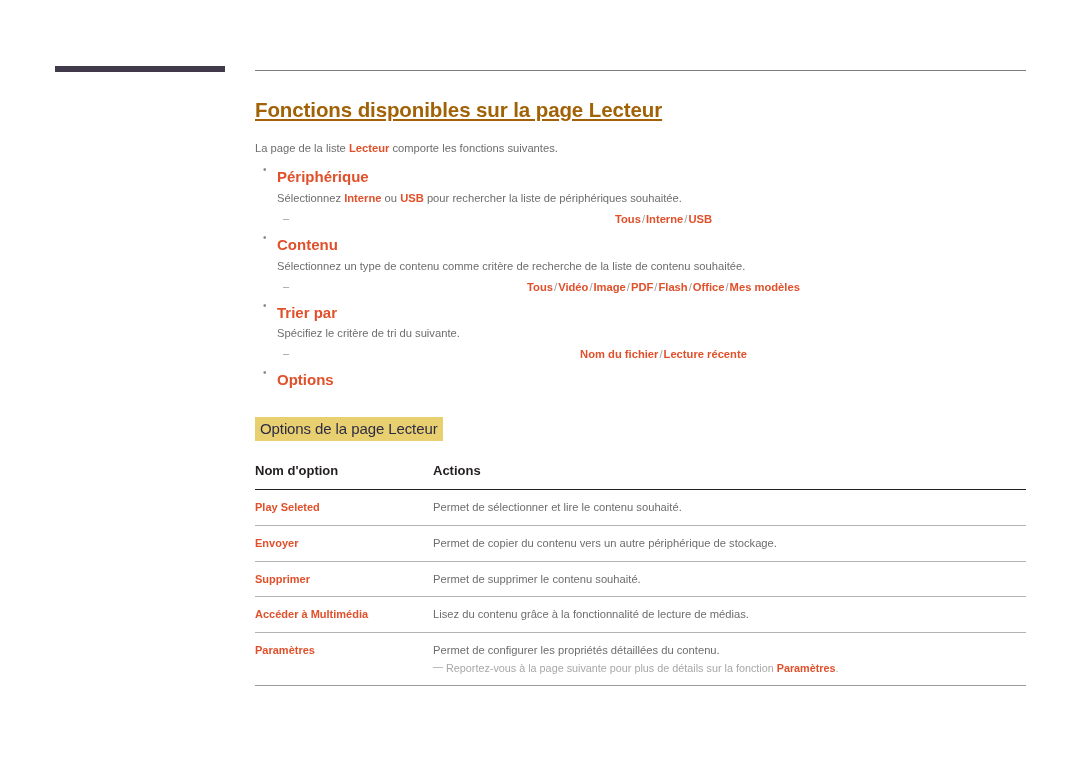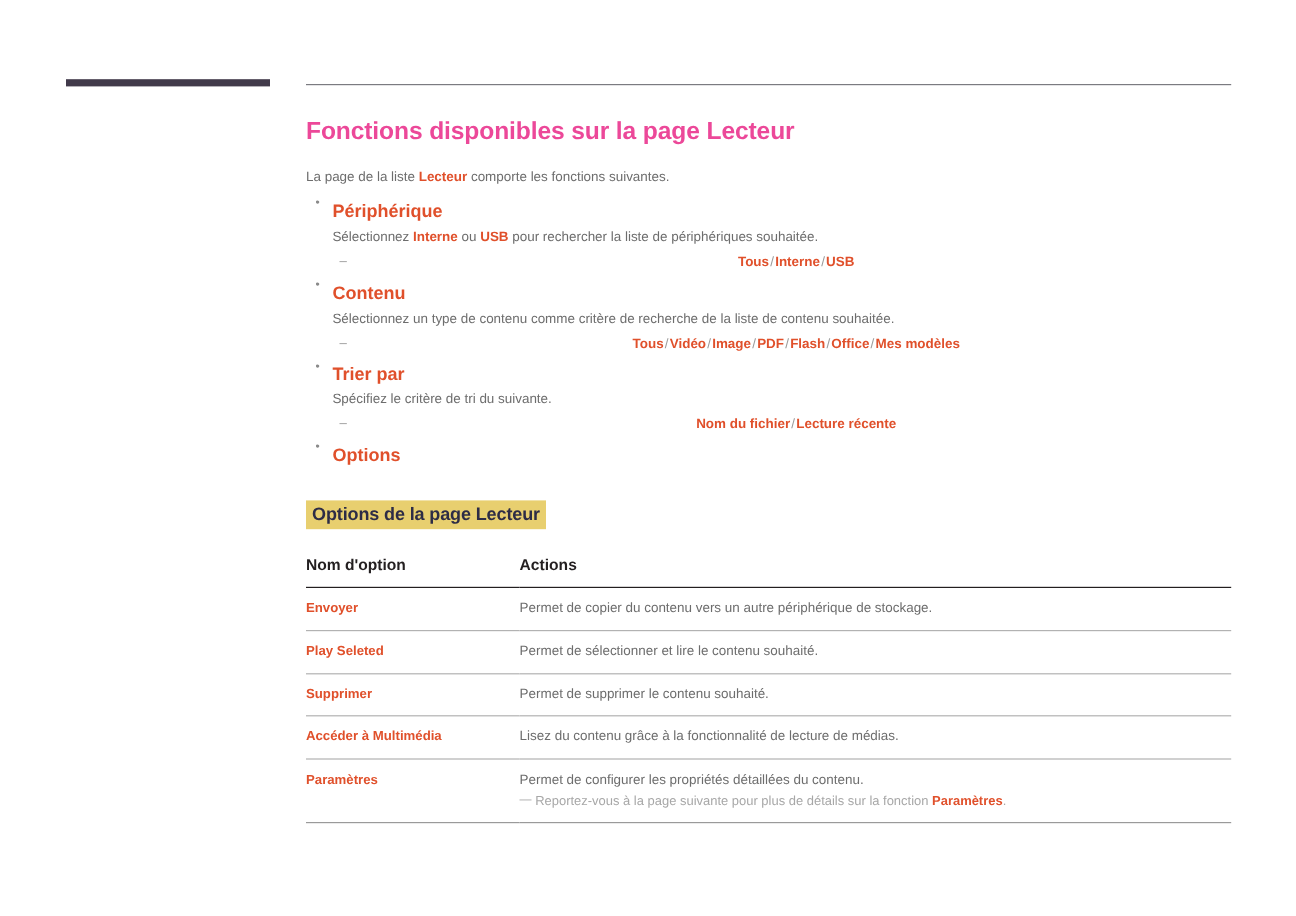--- a/index.html
+++ b/index.html
@@ -39,22 +39,23 @@
     position: absolute;
     left: 255px;
     top: 98px;
     width: 771px;
   }
 
   h1.page-title {
     margin: 0 0 18px 0;
     font-size: 20.5px;
     font-weight: bold;
-    color: #ec4899;
+    color: #a16207;
     letter-spacing: -0.1px;
+    text-decoration: underline;
   }
 
   p.intro {
     margin: 0 0 9px 0;
     font-size: 11.2px;
     color: #6d6d6d;
     line-height: 1.45;
   }
 
   .em-orange {
@@ -125,21 +126,21 @@
   }
 
   
   h2.section-heading {
     display: inline-block;
     margin: 24px 0 0 0;
     padding: 3px 5px 4px 5px;
     background: #e8cf6f;
     color: #2d2c46;
     font-size: 15px;
-    font-weight: bold;
+    font-weight: normal;
     letter-spacing: -0.1px;
   }
 
   
   table.options-table {
     width: 771px;
     border-collapse: collapse;
     margin-top: 22px;
     table-layout: fixed;
   }
@@ -258,32 +259,32 @@
     </colgroup>
     <thead>
       <tr>
         <th>Nom d'option</th>
         <th>Actions</th>
       </tr>
     </thead>
     <tbody>
       <tr>
         <td>
+            <div class="cell-name">Play Seleted</div>
+          </td>
+        <td>
+            <div class="cell-action">Permet de sélectionner et lire le contenu souhaité.</div>
+          </td>
+      </tr>
+      <tr>
+        <td>
             <div class="cell-name">Envoyer</div>
           </td>
         <td>
             <div class="cell-action">Permet de copier du contenu vers un autre périphérique de stockage.</div>
-          </td>
-      </tr>
-      <tr>
-        <td>
-            <div class="cell-name">Play Seleted</div>
-          </td>
-        <td>
-            <div class="cell-action">Permet de sélectionner et lire le contenu souhaité.</div>
           </td>
       </tr>
       <tr>
         <td>
             <div class="cell-name">Supprimer</div>
           </td>
         <td>
             <div class="cell-action">Permet de supprimer le contenu souhaité.</div>
           </td>
       </tr>

